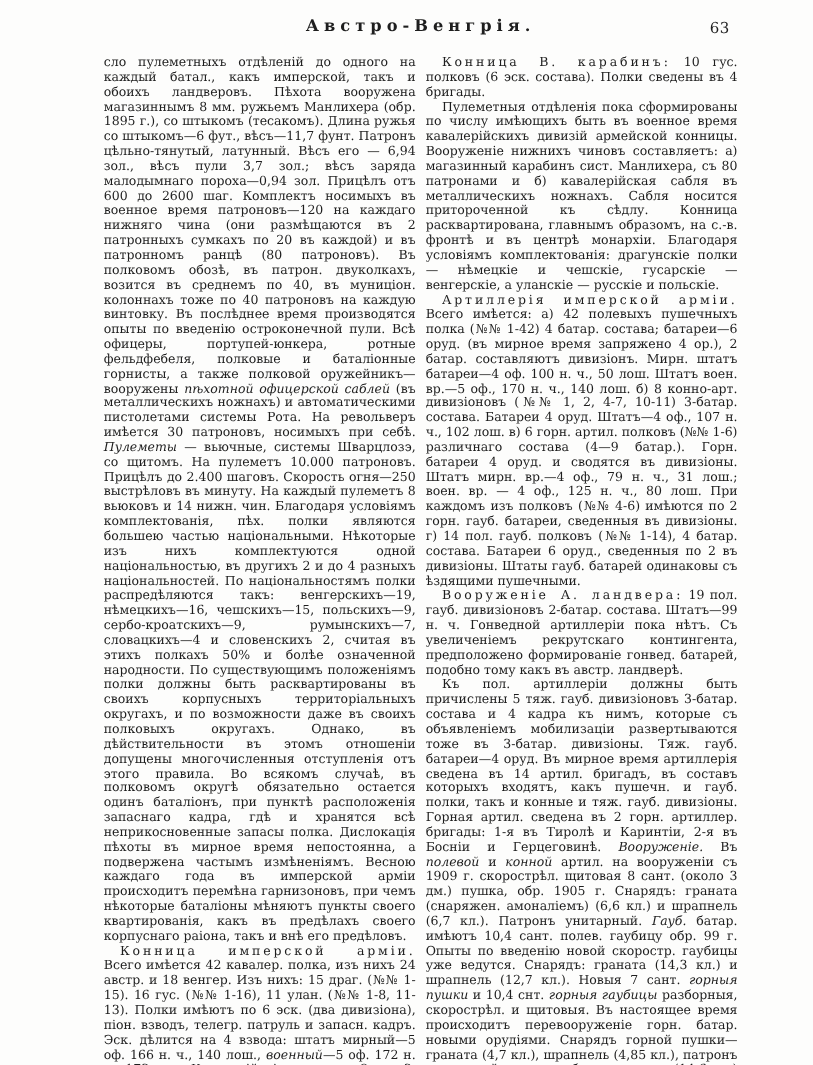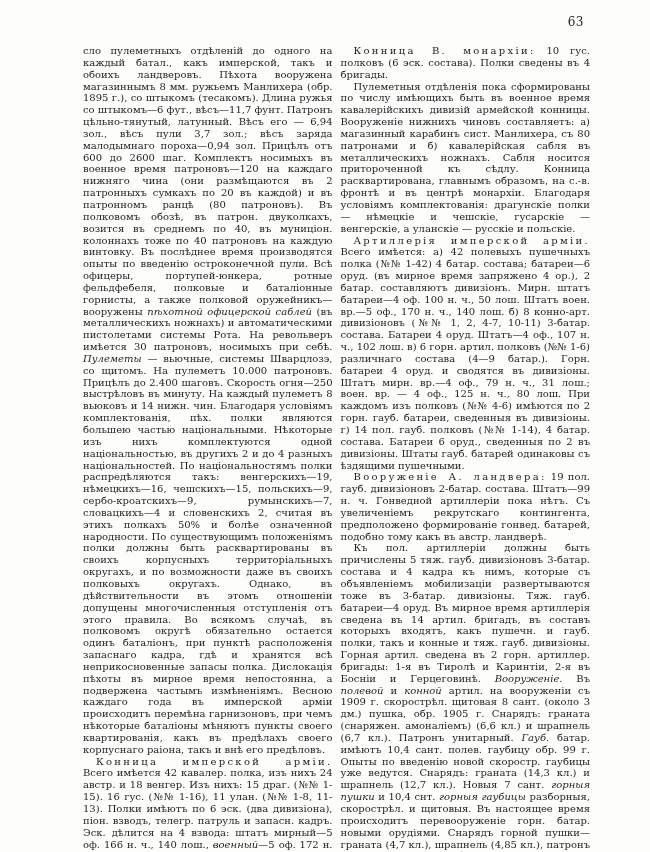--- a/index.html
+++ b/index.html
@@ -66,28 +66,29 @@
   }
   .it {
     font-style: italic;
   }
 </style>
 </head>
 <body>
 
 <div class="page">
   <div class="page-header">
+    <div class="article-title">Австро-Венгрія.</div>
     <div class="page-number">63</div>
   </div>
   <div class="columns">
     <div class="col" id="col-left">
         <p class="noindent"><span>сло пулеметныхъ отдѣленій до одного на каждый батал., какъ имперской, такъ и обоихъ ландверовъ. Пѣхота вооружена магазиннымъ 8 мм. ружьемъ Манлихера (обр. 1895 г.), со штыкомъ (тесакомъ). Длина ружья со штыкомъ—6 фут., вѣсъ—11,7 фунт. Патронъ цѣльно-тянутый, латунный. Вѣсъ его — 6,94 зол., вѣсъ пули 3,7 зол.; вѣсъ заряда малодымнаго пороха—0,94 зол. Прицѣлъ отъ 600 до 2600 шаг. Комплектъ носимыхъ въ военное время патроновъ—120 на каждаго нижняго чина (они размѣщаются въ 2 патронныхъ сумкахъ по 20 въ каждой) и въ патронномъ ранцѣ (80 патроновъ). Въ полковомъ обозѣ, въ патрон. двуколкахъ, возится въ среднемъ по 40, въ муниціон. колоннахъ тоже по 40 патроновъ на каждую винтовку. Въ послѣднее время производятся опыты по введенію остроконечной пули. Всѣ офицеры, портупей-юнкера, ротные фельдфебеля, полковые и баталіонные горнисты, а также полковой оружейникъ—вооружены </span><span class="it">пѣхотной офицерской саблей</span><span> (въ металлическихъ ножнахъ) и автоматическими пистолетами системы Рота. На револьверъ имѣется 30 патроновъ, носимыхъ при себѣ. </span><span class="it">Пулеметы</span><span> — вьючные, системы Шварцлозэ, со щитомъ. На пулеметъ 10.000 патроновъ. Прицѣлъ до 2.400 шаговъ. Скорость огня—250 выстрѣловъ въ минуту. На каждый пулеметъ 8 вьюковъ и 14 нижн. чин. Благодаря условіямъ комплектованія, пѣх. полки являются большею частью національными. Нѣкоторые изъ нихъ комплектуются одной національностью, въ другихъ 2 и до 4 разныхъ національностей. По національностямъ полки распредѣляются такъ: венгерскихъ—19, нѣмецкихъ—16, чешскихъ—15, польскихъ—9, сербо-кроатскихъ—9, румынскихъ—7, словацкихъ—4 и словенскихъ 2, считая въ этихъ полкахъ 50% и болѣе означенной народности. По существующимъ положеніямъ полки должны быть расквартированы въ своихъ корпусныхъ территоріальныхъ округахъ, и по возможности даже въ своихъ полковыхъ округахъ. Однако, въ дѣйствительности въ этомъ отношеніи допущены многочисленныя отступленія отъ этого правила. Во всякомъ случаѣ, въ полковомъ округѣ обязательно остается одинъ баталіонъ, при пунктѣ расположенія запаснаго кадра, гдѣ и хранятся всѣ неприкосновенные запасы полка. Дислокація пѣхоты въ мирное время непостоянна, а подвержена частымъ измѣненіямъ. Весною каждаго года въ имперской арміи происходитъ перемѣна гарнизоновъ, при чемъ нѣкоторые баталіоны мѣняютъ пункты своего квартированія, какъ въ предѣлахъ своего корпуснаго раіона, такъ и внѣ его предѣловъ.</span></p>
         <p><span class="sp">Конница имперской арміи.</span><span> Всего имѣется 42 кавалер. полка, изъ нихъ 24 австр. и 18 венгер. Изъ нихъ: 15 драг. (№№ 1-15). 16 гус. (№№ 1-16), 11 улан. (№№ 1-8, 11-13). Полки имѣютъ по 6 эск. (два дивизіона), піон. взводъ, телегр. патруль и запасн. кадръ. Эск. дѣлится на 4 взвода: штатъ мирный—5 оф. 166 н. ч., 140 лош., </span><span class="it">военный</span><span>—5 оф. 172 н. ч., 173 лош. Кавалерійскіе полки, по 2 или 3, сведены въ 19 бригадъ.</span></p>
       </div>
     <div class="col" id="col-right">
-        <p><span class="sp">Конница В. монархіи:</span><span> 10 гус. полковъ (6 эск. состава). Полки сведены въ 4 бригады.</span></p>
+        <p><span class="sp">Конница В. карабинъ:</span><span> 10 гус. полковъ (6 эск. состава). Полки сведены въ 4 бригады.</span></p>
         <p><span>Пулеметныя отдѣленія пока сформированы по числу имѣющихъ быть въ военное время кавалерійскихъ дивизій армейской конницы. Вооруженіе нижнихъ чиновъ составляетъ: а) магазинный карабинъ сист. Манлихера, съ 80 патронами и б) кавалерійская сабля въ металлическихъ ножнахъ. Сабля носится притороченной къ сѣдлу. Конница расквартирована, главнымъ образомъ, на с.-в. фронтѣ и въ центрѣ монархіи. Благодаря условіямъ комплектованія: драгунскіе полки — нѣмецкіе и чешскіе, гусарскіе — венгерскіе, а уланскіе — русскіе и польскіе.</span></p>
         <p><span class="sp">Артиллерія имперской арміи.</span><span> Всего имѣется: а) 42 полевыхъ пушечныхъ полка (№№ 1-42) 4 батар. состава; батареи—6 оруд. (въ мирное время запряжено 4 ор.), 2 батар. составляютъ дивизіонъ. Мирн. штатъ батареи—4 оф. 100 н. ч., 50 лош. Штатъ воен. вр.—5 оф., 170 н. ч., 140 лош. б) 8 конно-арт. дивизіоновъ (№№ 1, 2, 4-7, 10-11) 3-батар. состава. Батареи 4 оруд. Штатъ—4 оф., 107 н. ч., 102 лош. в) 6 горн. артил. полковъ (№№ 1-6) различнаго состава (4—9 батар.). Горн. батареи 4 оруд. и сводятся въ дивизіоны. Штатъ мирн. вр.—4 оф., 79 н. ч., 31 лош.; воен. вр. — 4 оф., 125 н. ч., 80 лош. При каждомъ изъ полковъ (№№ 4-6) имѣются по 2 горн. гауб. батареи, сведенныя въ дивизіоны. г) 14 пол. гауб. полковъ (№№ 1-14), 4 батар. состава. Батареи 6 оруд., сведенныя по 2 въ дивизіоны. Штаты гауб. батарей одинаковы съ ѣздящими пушечными.</span></p>
         <p><span class="sp">Вооруженіе А. ландвера:</span><span> 19 пол. гауб. дивизіоновъ 2-батар. состава. Штатъ—99 н. ч. Гонведной артиллеріи пока нѣтъ. Съ увеличеніемъ рекрутскаго контингента, предположено формированіе гонвед. батарей, подобно тому какъ въ австр. ландверѣ.</span></p>
         <p><span>Къ пол. артиллеріи должны быть причислены 5 тяж. гауб. дивизіоновъ 3-батар. состава и 4 кадра къ нимъ, которые съ объявленіемъ мобилизаціи развертываются тоже въ 3-батар. дивизіоны. Тяж. гауб. батареи—4 оруд. Въ мирное время артиллерія сведена въ 14 артил. бригадъ, въ составъ которыхъ входятъ, какъ пушечн. и гауб. полки, такъ и конные и тяж. гауб. дивизіоны. Горная артил. сведена въ 2 горн. артиллер. бригады: 1-я въ Тиролѣ и Каринтіи, 2-я въ Босніи и Герцеговинѣ. </span><span class="it">Вооруженіе.</span><span> Въ </span><span class="it">полевой</span><span> и </span><span class="it">конной</span><span> артил. на вооруженіи съ 1909 г. скорострѣл. щитовая 8 сант. (около 3 дм.) пушка, обр. 1905 г. Снарядъ: граната (снаряжен. амоналіемъ) (6,6 кл.) и шрапнель (6,7 кл.). Патронъ унитарный. </span><span class="it">Гауб.</span><span> батар. имѣютъ 10,4 сант. полев. гаубицу обр. 99 г. Опыты по введенію новой скоростр. гаубицы уже ведутся. Снарядъ: граната (14,3 кл.) и шрапнель (12,7 кл.). Новыя 7 сант. </span><span class="it">горныя пушки</span><span> и 10,4 снт. </span><span class="it">горныя гаубицы</span><span> разборныя, скорострѣл. и щитовыя. Въ настоящее время происходитъ перевооруженіе горн. батар. новыми орудіями. Снарядъ горной пушки—граната (4,7 кл.), шрапнель (4,85 кл.), патронъ унитарный; горн. гаубицы: граната (14,6 кл.) и шрапнель (12,7 кл.). Тяж. гауб. батареи имѣютъ 15 сант. гаубицу. Снарядъ: граната (1 п. 30 ф.) и шрапнель (2 п. 8 ф.). Каждый муниц. кадръ пушечнаго или гауб. полка формируетъ </span></p>
       </div>
   </div>
 </div>
 
 </body></html>

